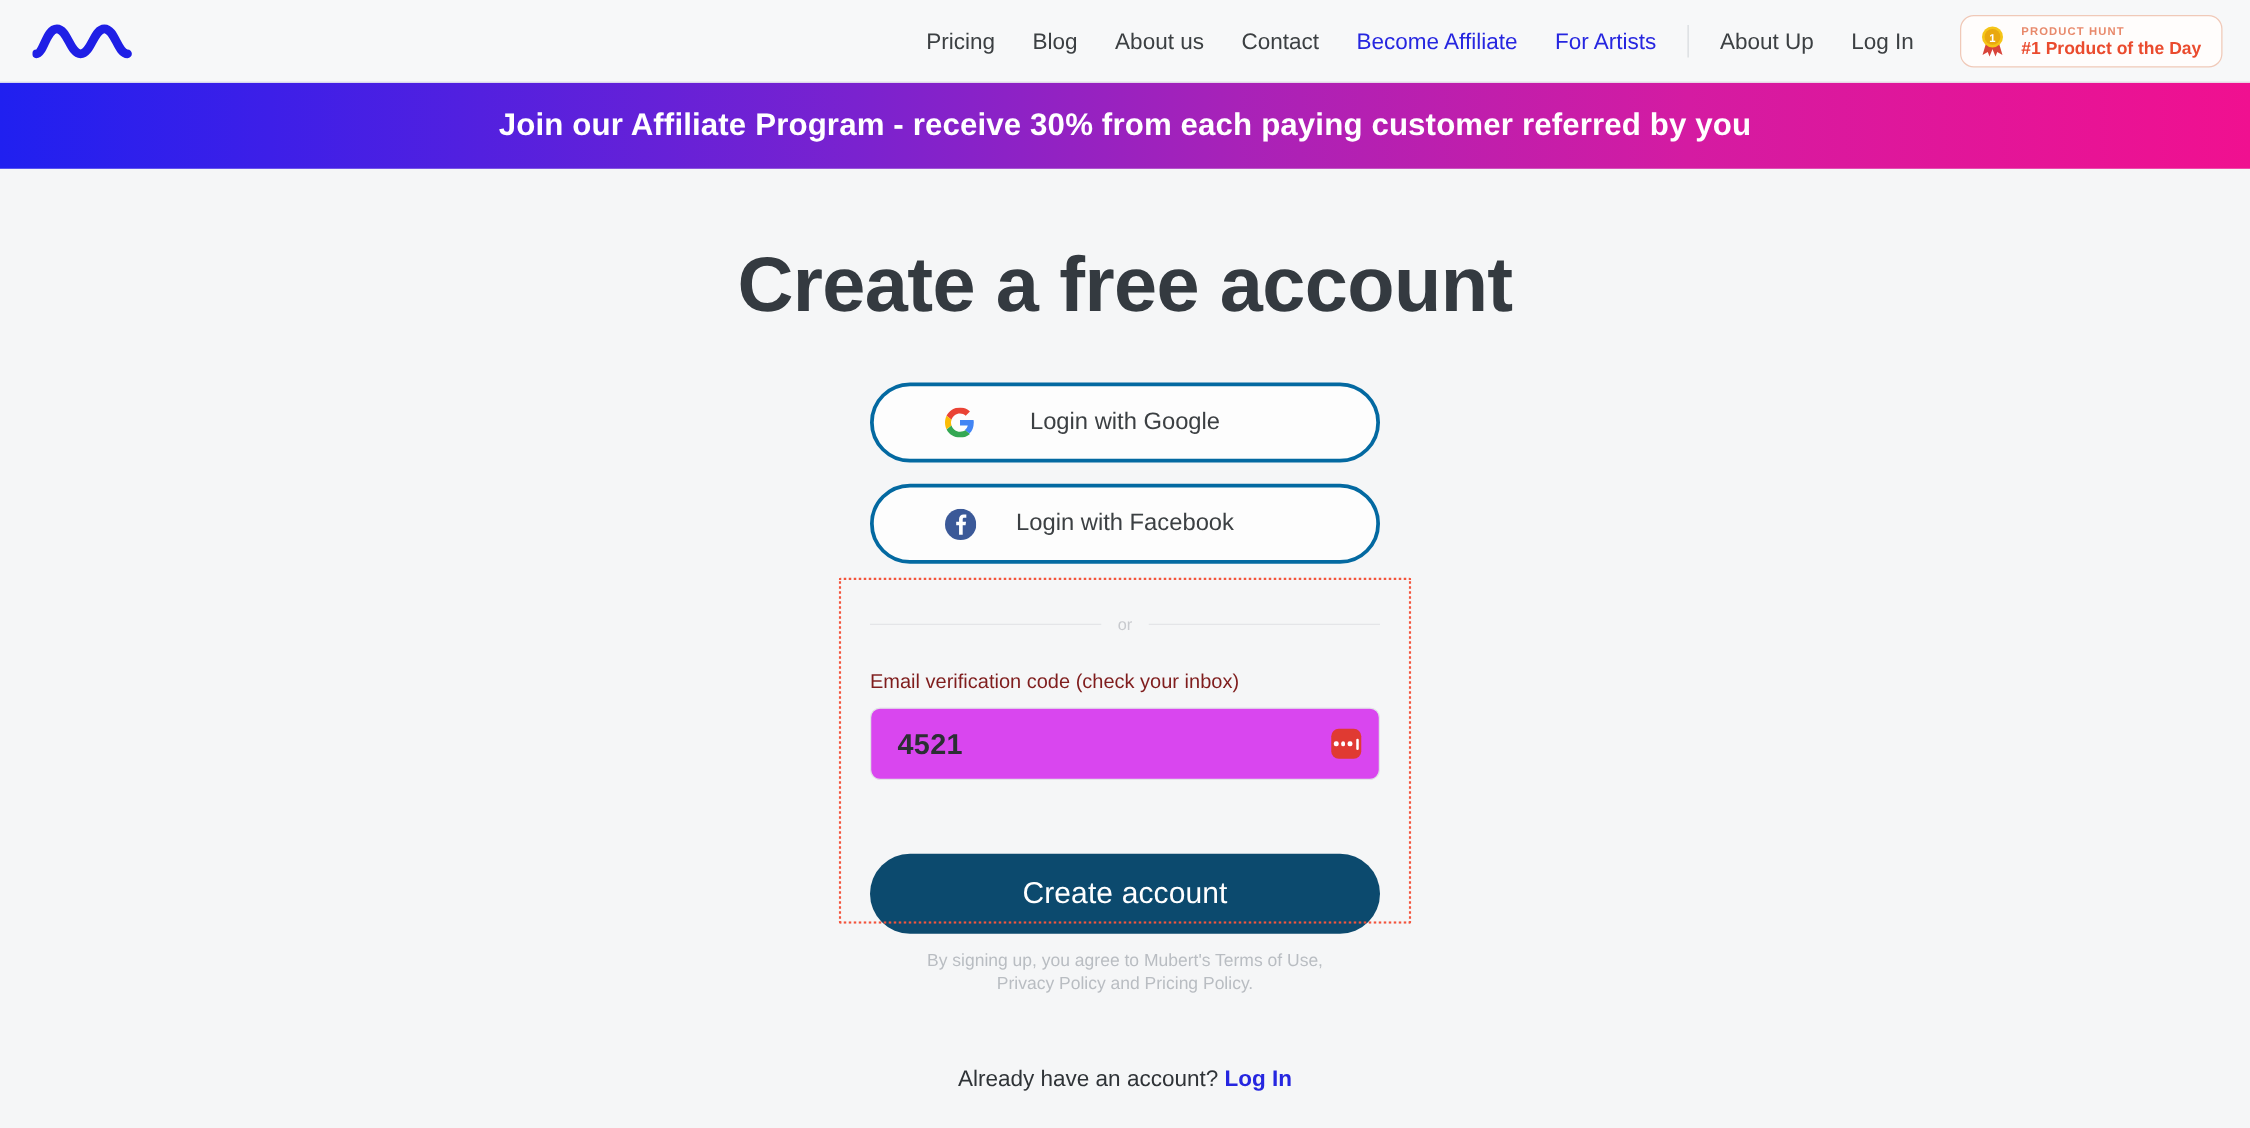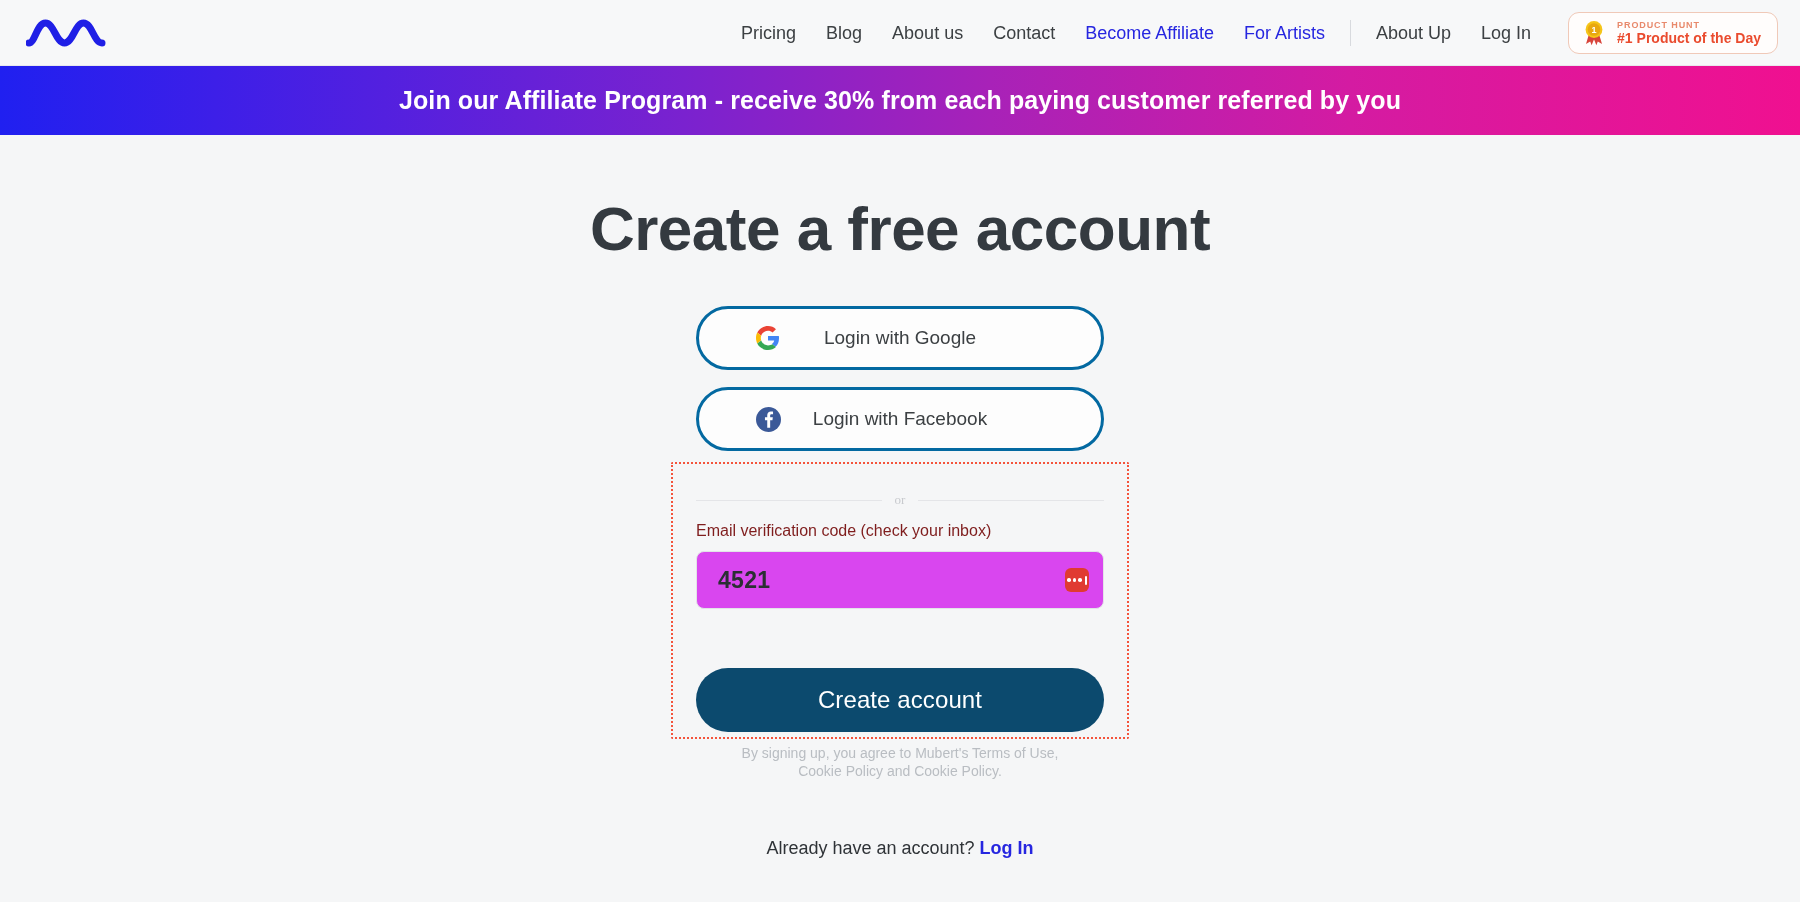--- a/index.html
+++ b/index.html
@@ -165,22 +165,21 @@
     border: 2px dotted #f4543c;
     border-radius: 2px;
     pointer-events: none;
   }
 
   .or-row {
     display: flex;
     align-items: center;
     gap: 13px;
     margin-top: 24px;
-    margin-bottom: 14px;
-    font-family: Liberation Serif, serif;
+    margin-bottom: 30px;
   }
   .or-row .line { flex: 1; height: 1px; background: #e4e5e8; }
   .or-row .or-label { font-size: 13px; color: #c8cace; }
 
   .field-label {
     font-size: 16px;
     color: #7f1d1d;
     margin-bottom: 11px;
   }
 
@@ -352,21 +351,21 @@
           <i></i>
           <i></i>
           <span class="bar"></span>
       </span>
     </div>
 
     <button class="create-btn">Create account</button>
 
     <div class="terms">
       <div>By signing up, you agree to Mubert's Terms of Use,</div>
-      <div>Cookie Policy and Cookie Policy.</div>
+      <div>Privacy Policy and Pricing Policy.</div>
     </div>
 
     <div class="login-prompt">
       <span>Already have an account?</span>
       <a>Log In</a>
     </div>
 
   </div>
 </div>
 

